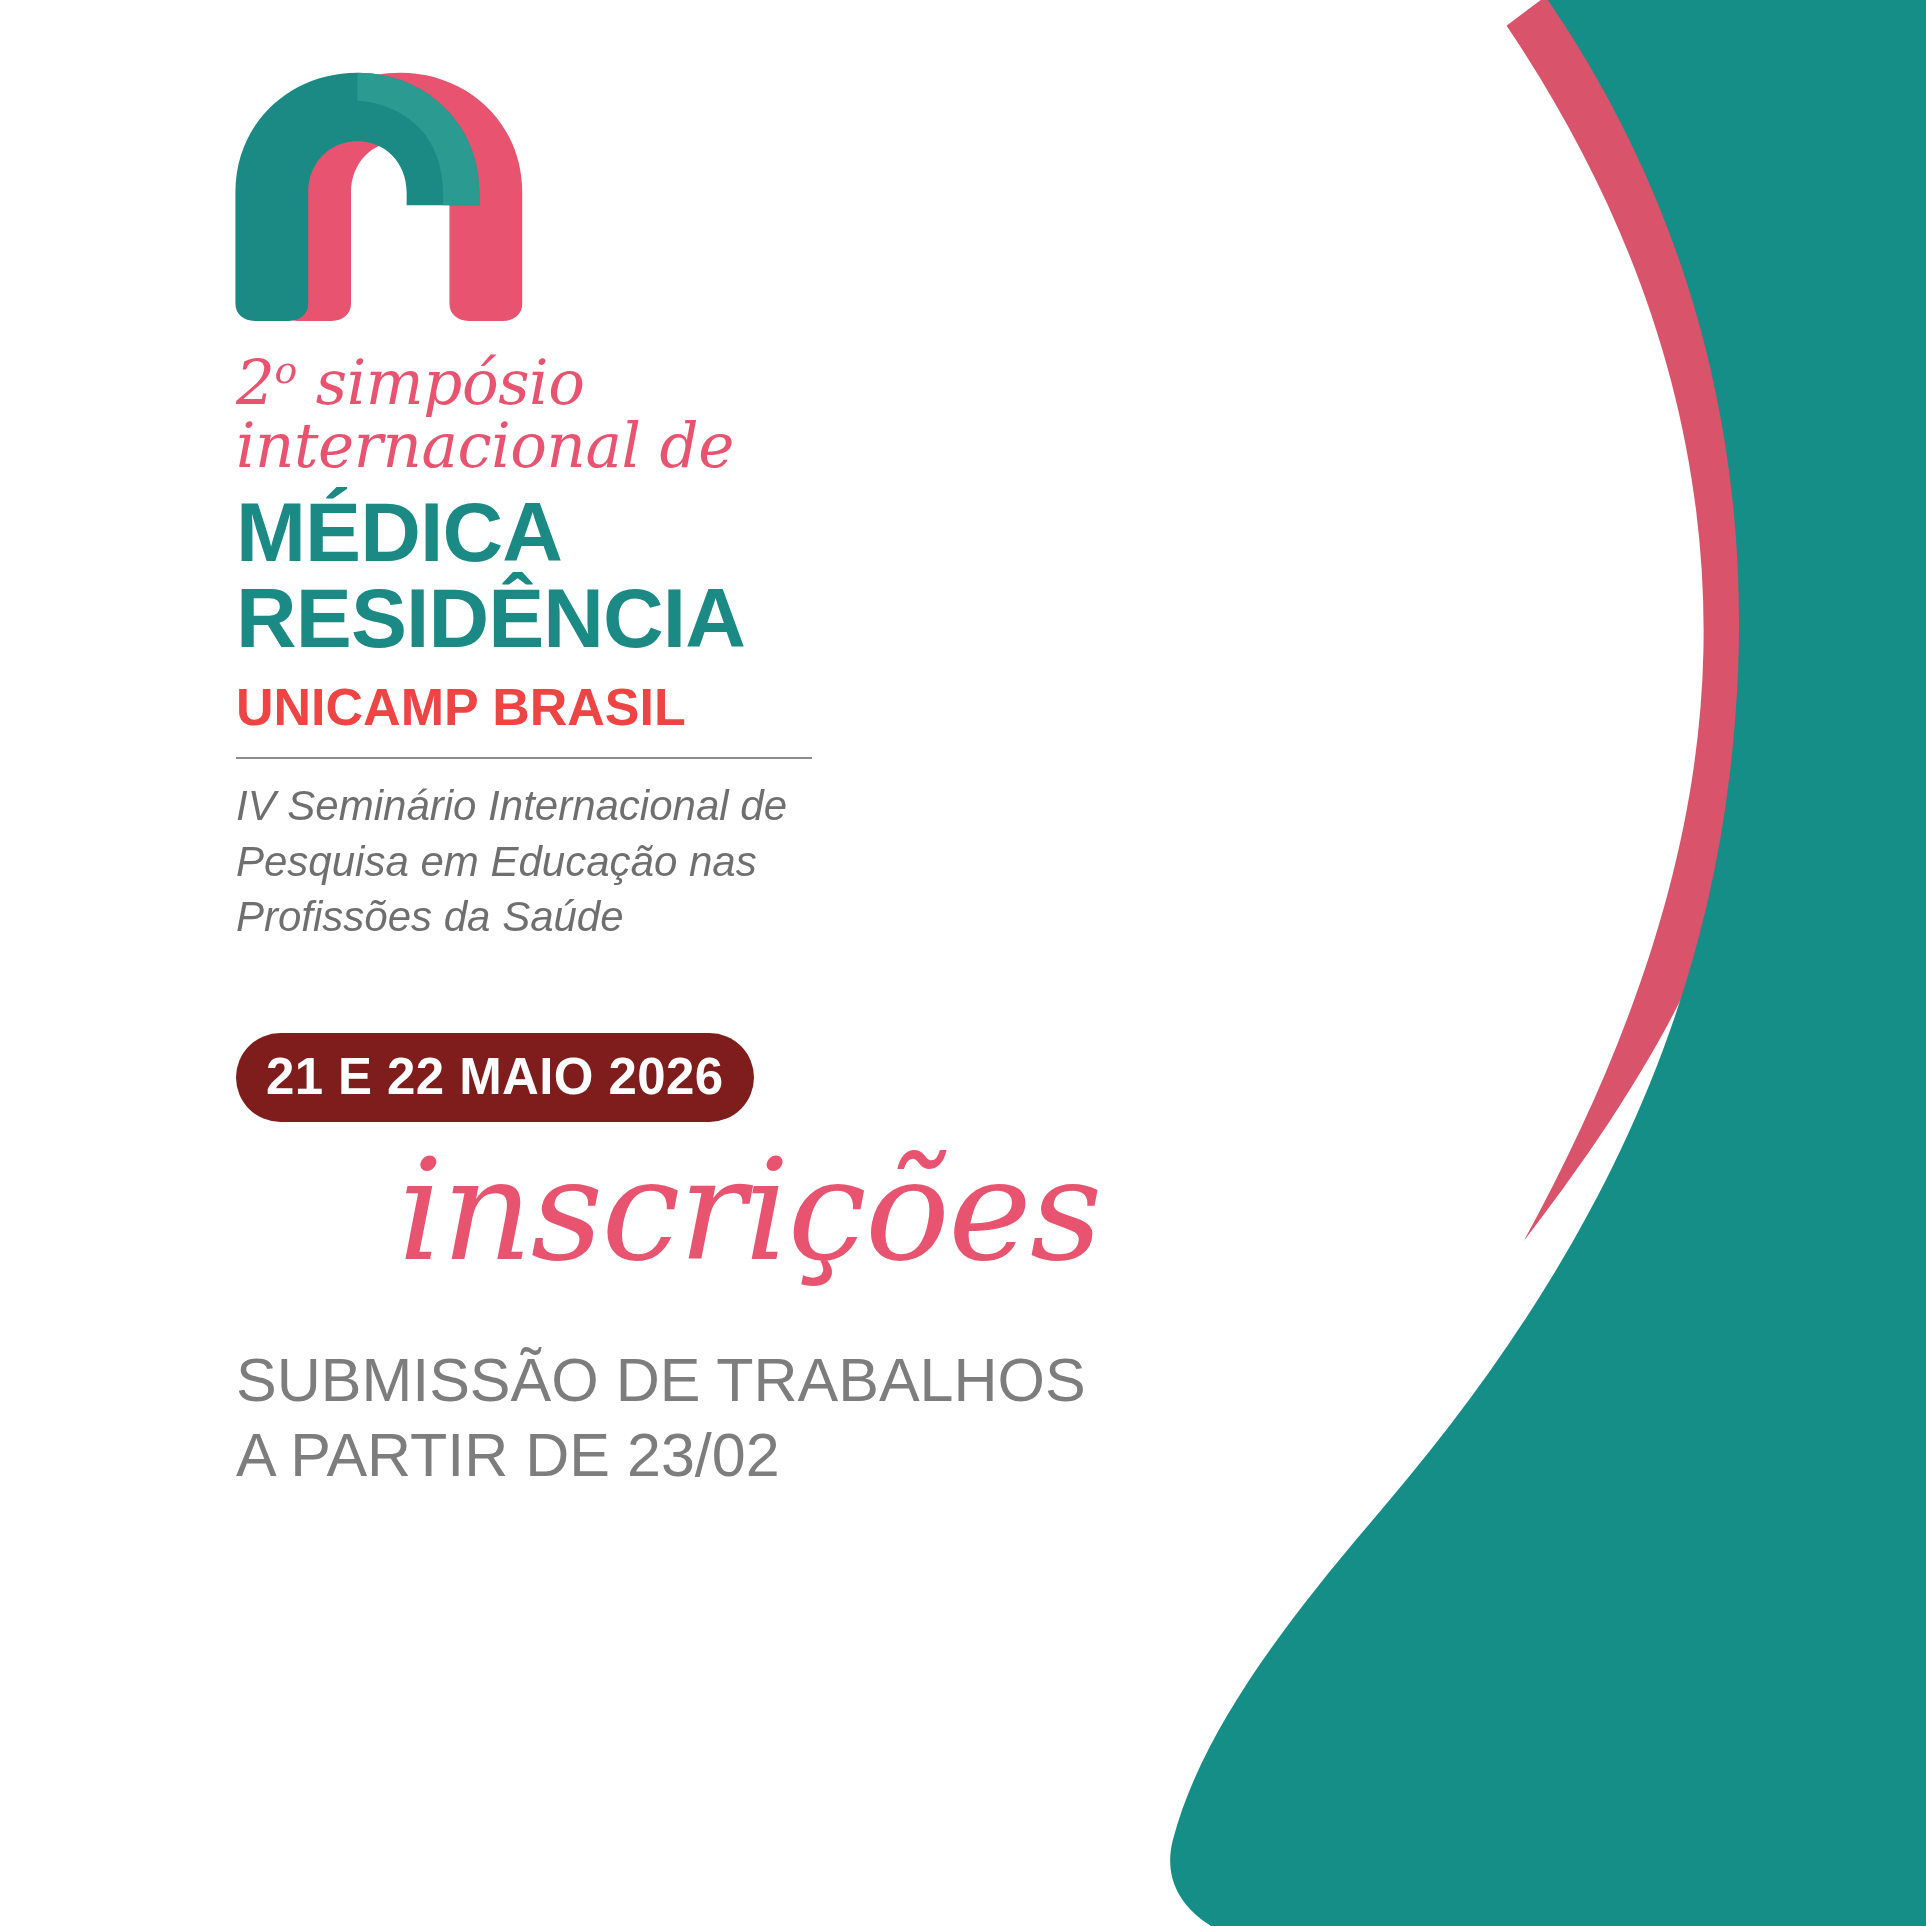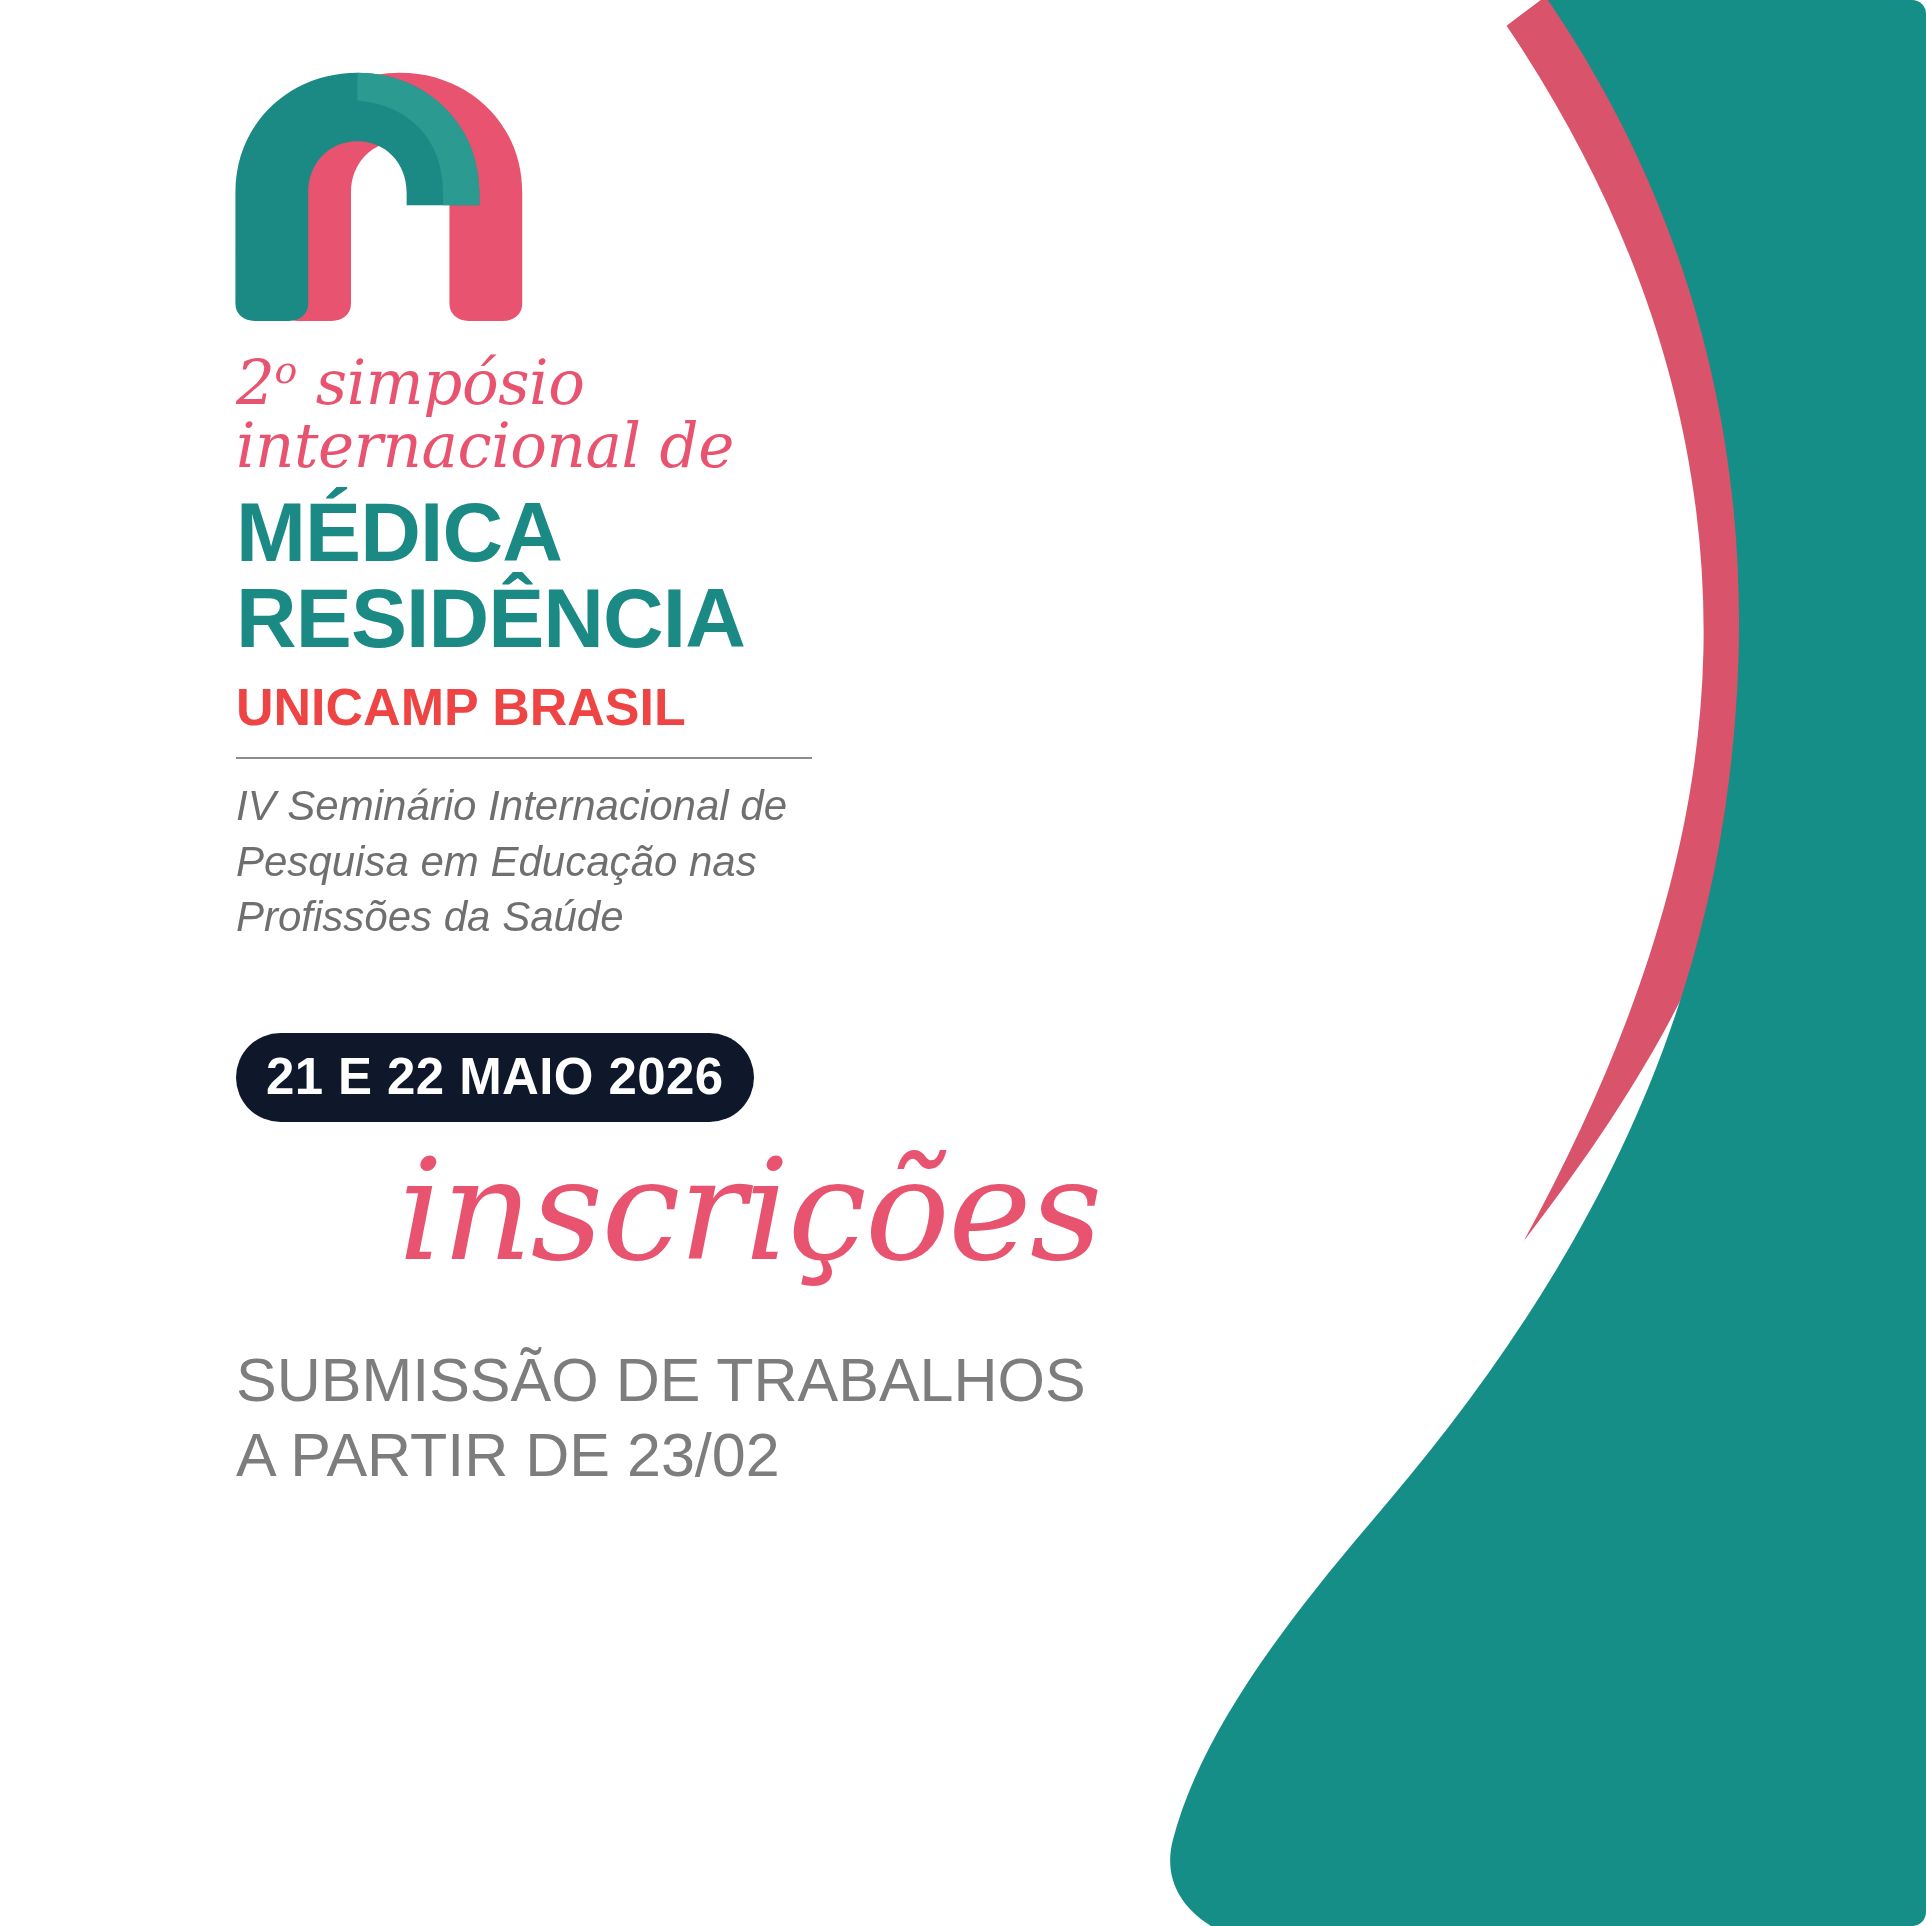--- a/index.html
+++ b/index.html
@@ -14,21 +14,20 @@
     height: 1926px;
     overflow: hidden;
   }
 
   #poster {
     position: relative;
     width: 1926px;
     height: 1926px;
     background: #ffffff;
     overflow: hidden;
-    border-radius: 14px;
   }
 
   
   .bg-shapes {
     position: absolute;
     top: 0;
     right: 0;
     width: 856px;
     height: 1926px;
     overflow: hidden;
@@ -110,21 +109,21 @@
     font-style: italic;
     color: #6f6f6f;
     font-size: 42px;
     line-height: 1.32;
     margin: 0;
     max-width: 608px;
   }
 
   .date-pill {
     display: inline-block;
-    background: #0f172a;
+    background: #7f1d1d;
     color: #ffffff;
     border-radius: 86px;
     font-family: "Liberation Sans", sans-serif;
     font-weight: bold;
     font-size: 51px;
     letter-spacing: 0.4px;
     padding: 18.4px 30px 20px 30px;
     margin-top: 88px;
     line-height: 1;
   }

